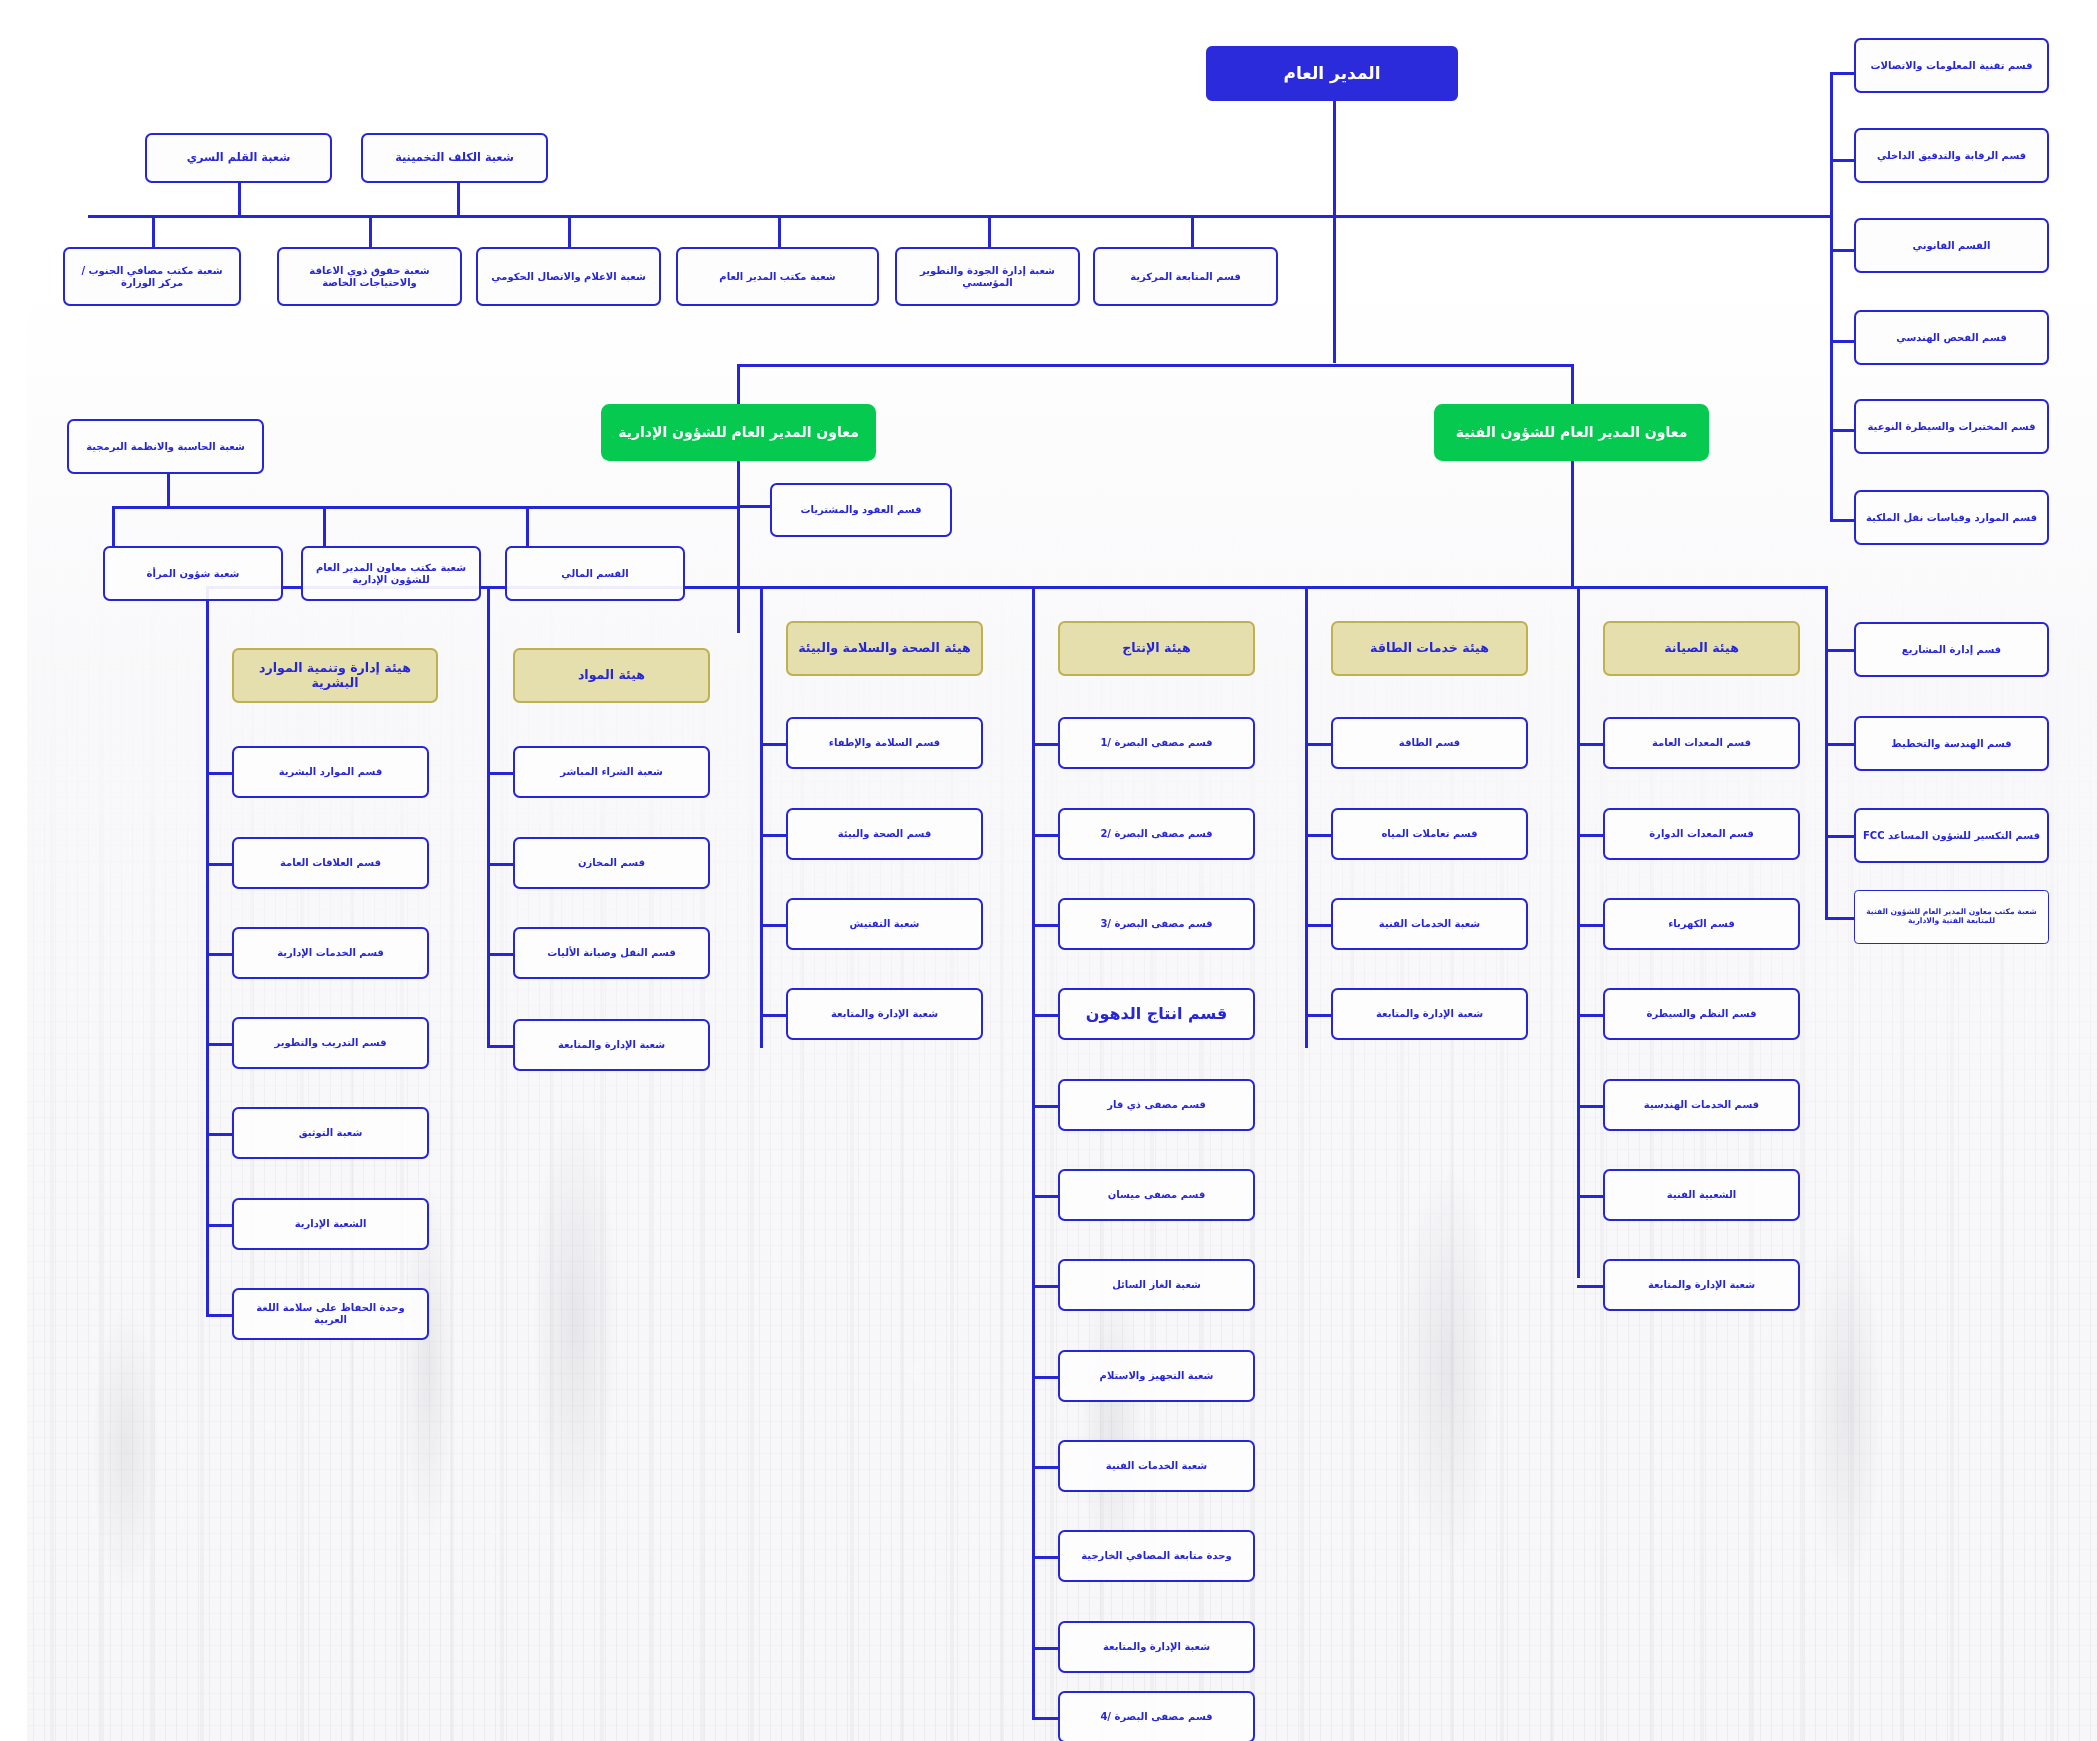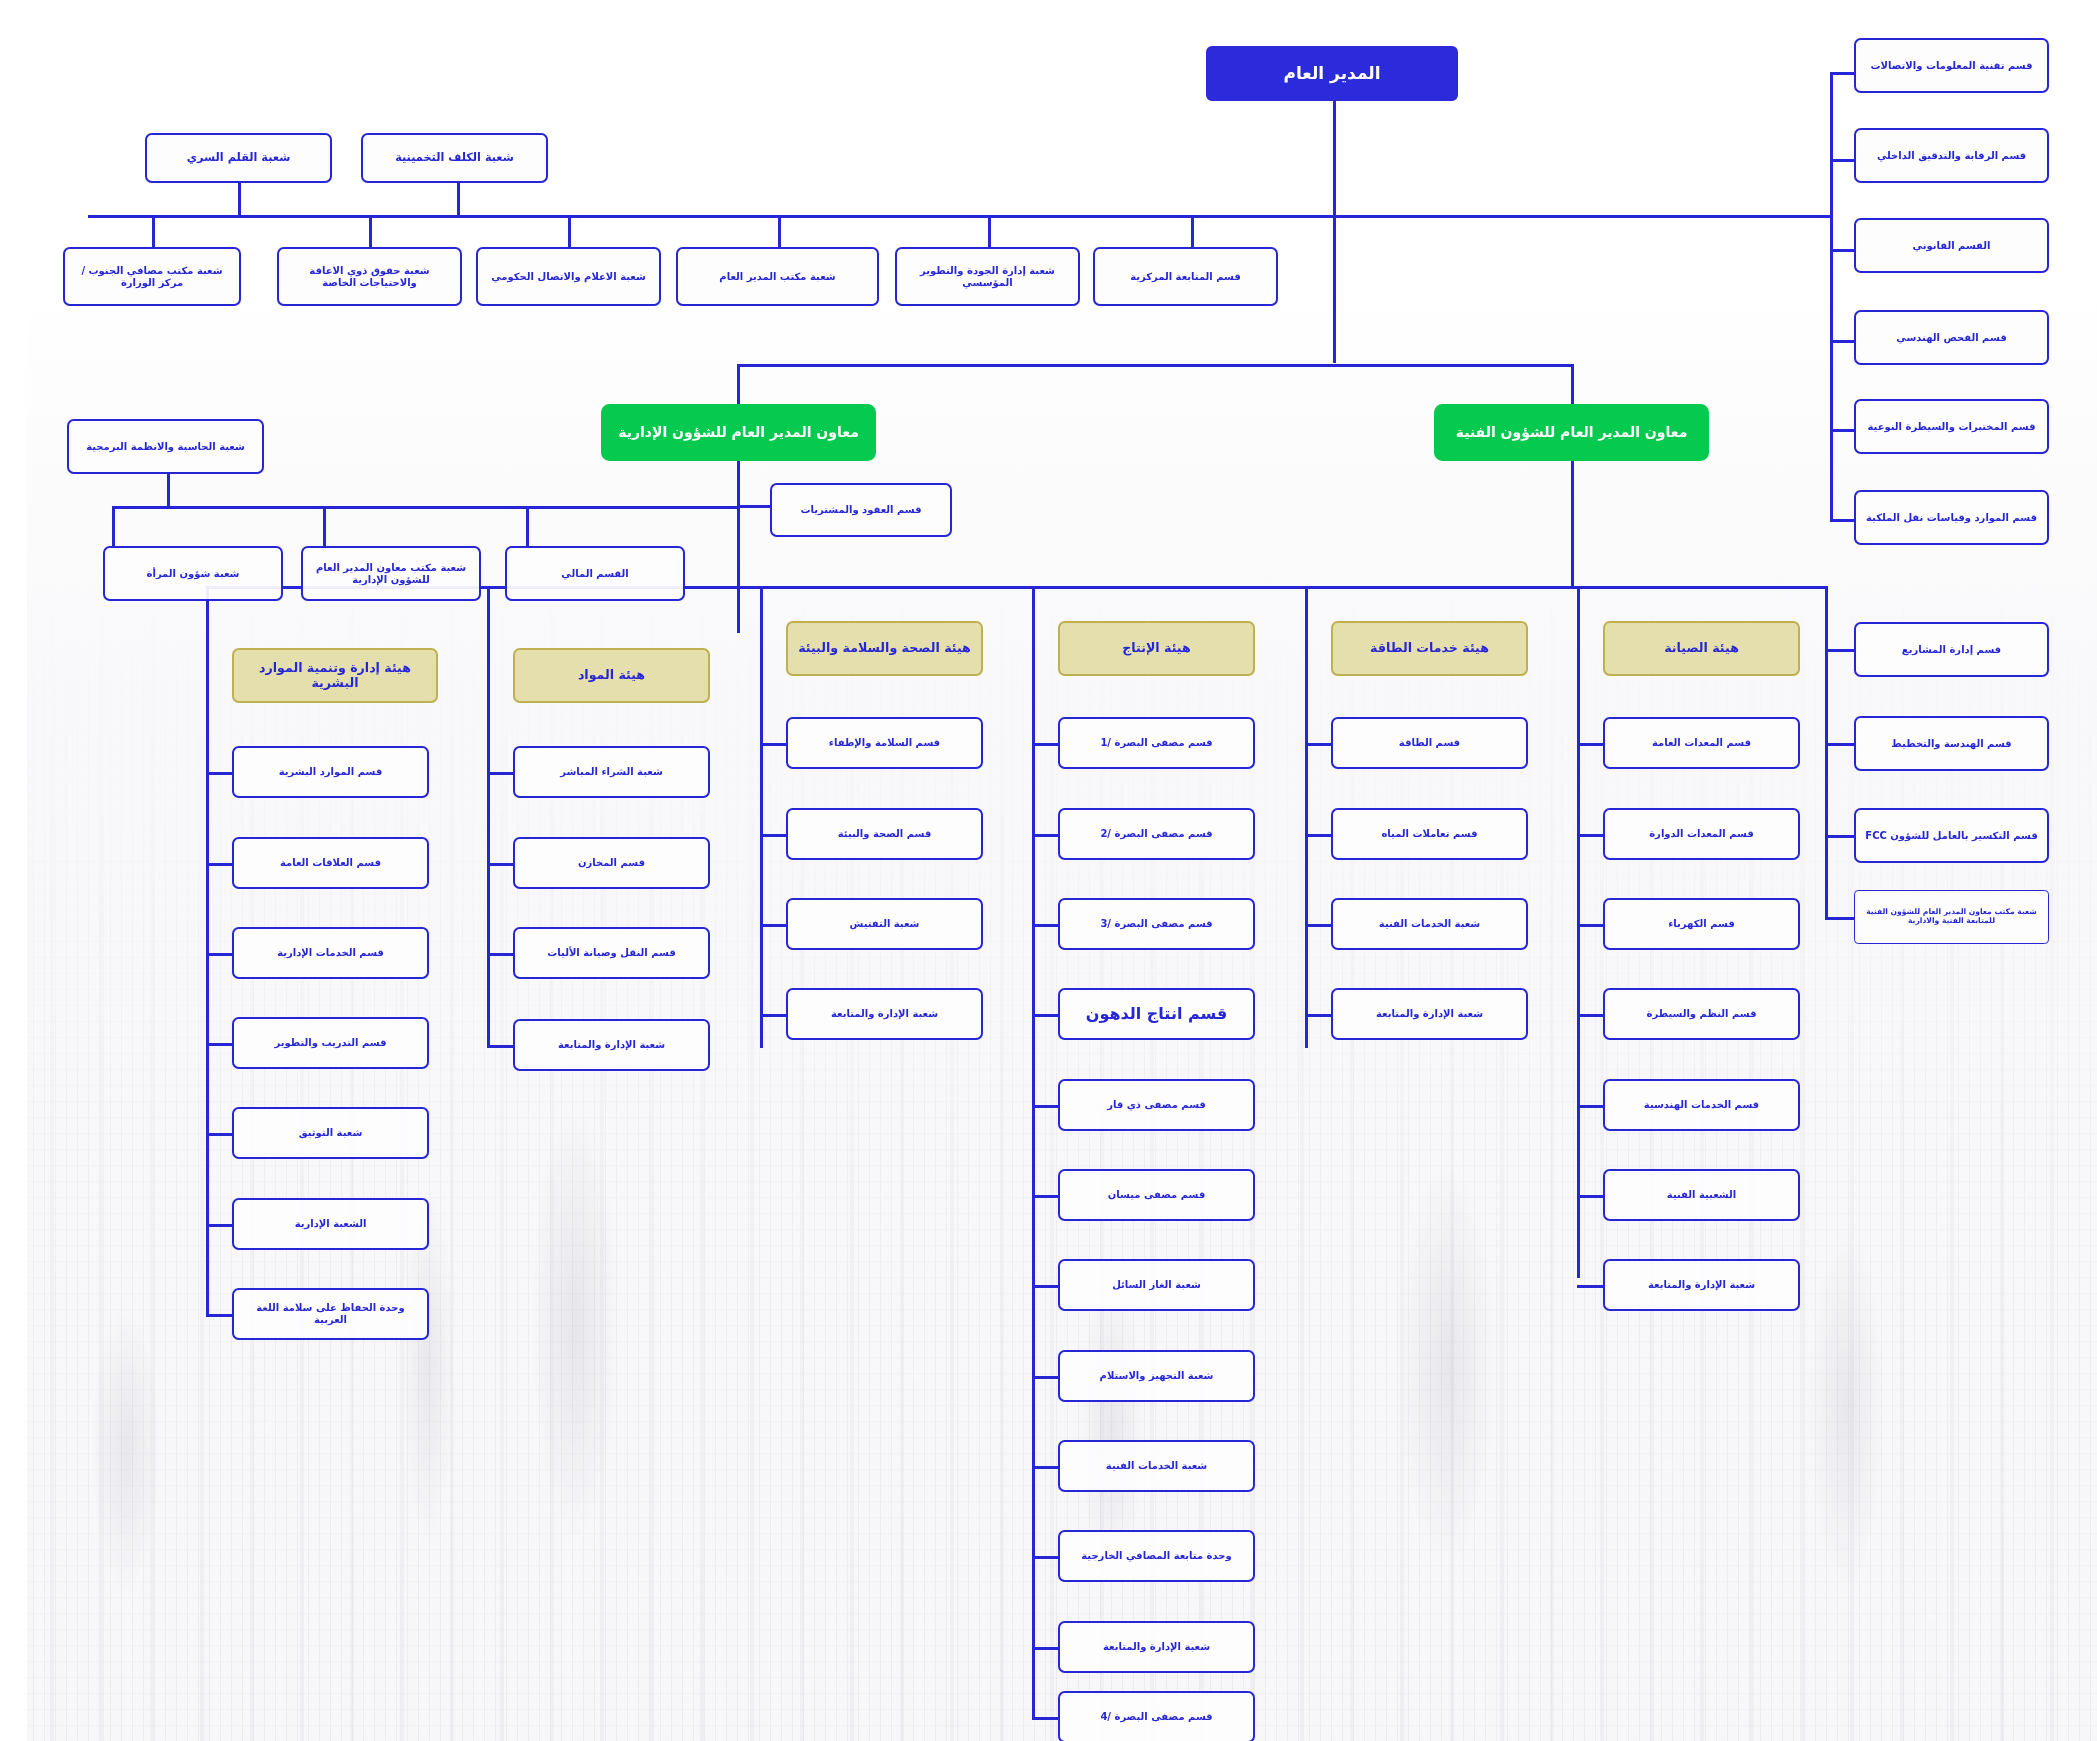--- a/index.html
+++ b/index.html
@@ -248,21 +248,21 @@
     <span>قسم الموارد وقياسات نقل الملكية</span>
   </div>
 
   <div class="node xs" style="left:1854px;top:622px;width:195px;height:55px;">
     <span>قسم إدارة المشاريع</span>
   </div>
   <div class="node xs" style="left:1854px;top:716px;width:195px;height:55px;">
     <span>قسم الهندسة والتخطيط</span>
   </div>
   <div class="node xs" style="left:1854px;top:808px;width:195px;height:55px;">
-    <span>قسم التكسير بالعامل للشؤون FCC</span>
+    <span>قسم التكسير للشؤون المساعد FCC</span>
   </div>
   <div class="node tiny" style="left:1854px;top:890px;width:195px;height:54px;">
     <span>شعبة مكتب معاون المدير العام للشؤون الفنية للمتابعة الفنية والادارية</span>
   </div>
 
   <div class="node green" style="left:601px;top:404px;width:275px;height:57px;">
     <span>معاون المدير العام للشؤون الإدارية</span>
   </div>
   <div class="node green" style="left:1434px;top:404px;width:275px;height:57px;">
     <span>معاون المدير العام للشؤون الفنية</span>

